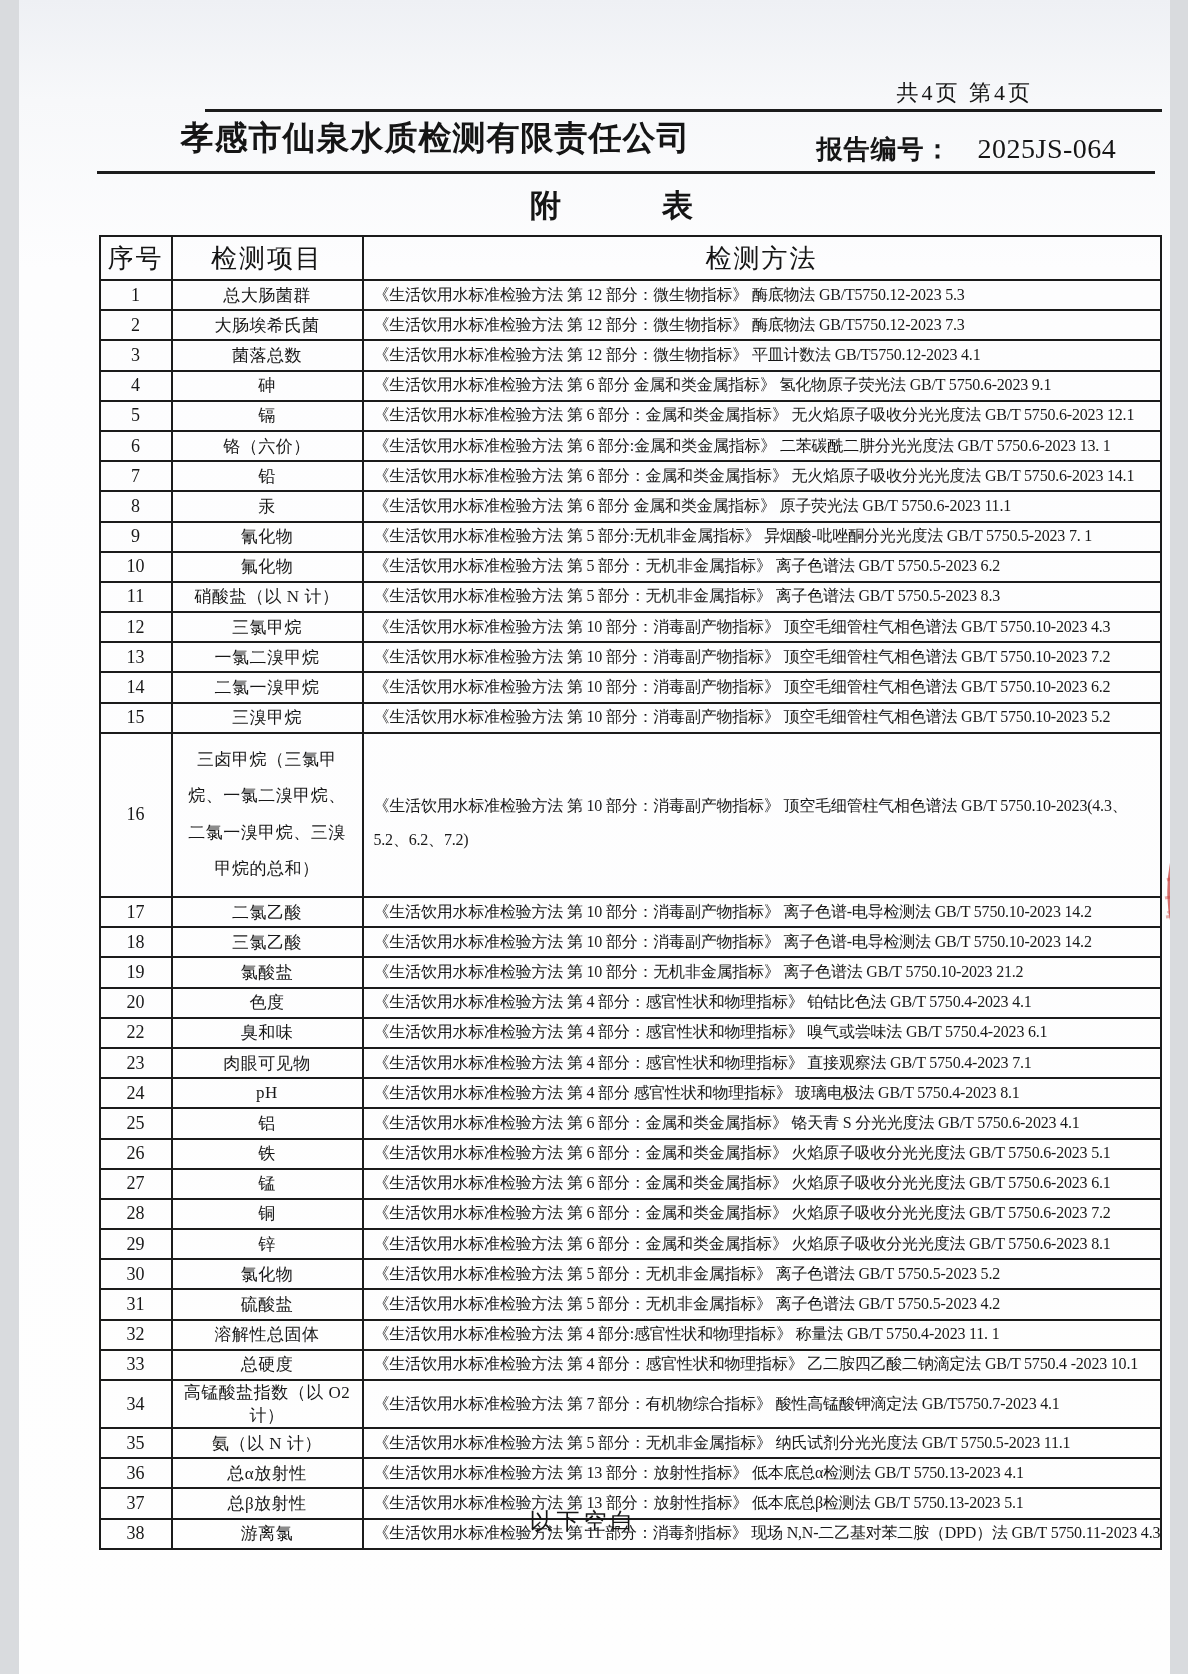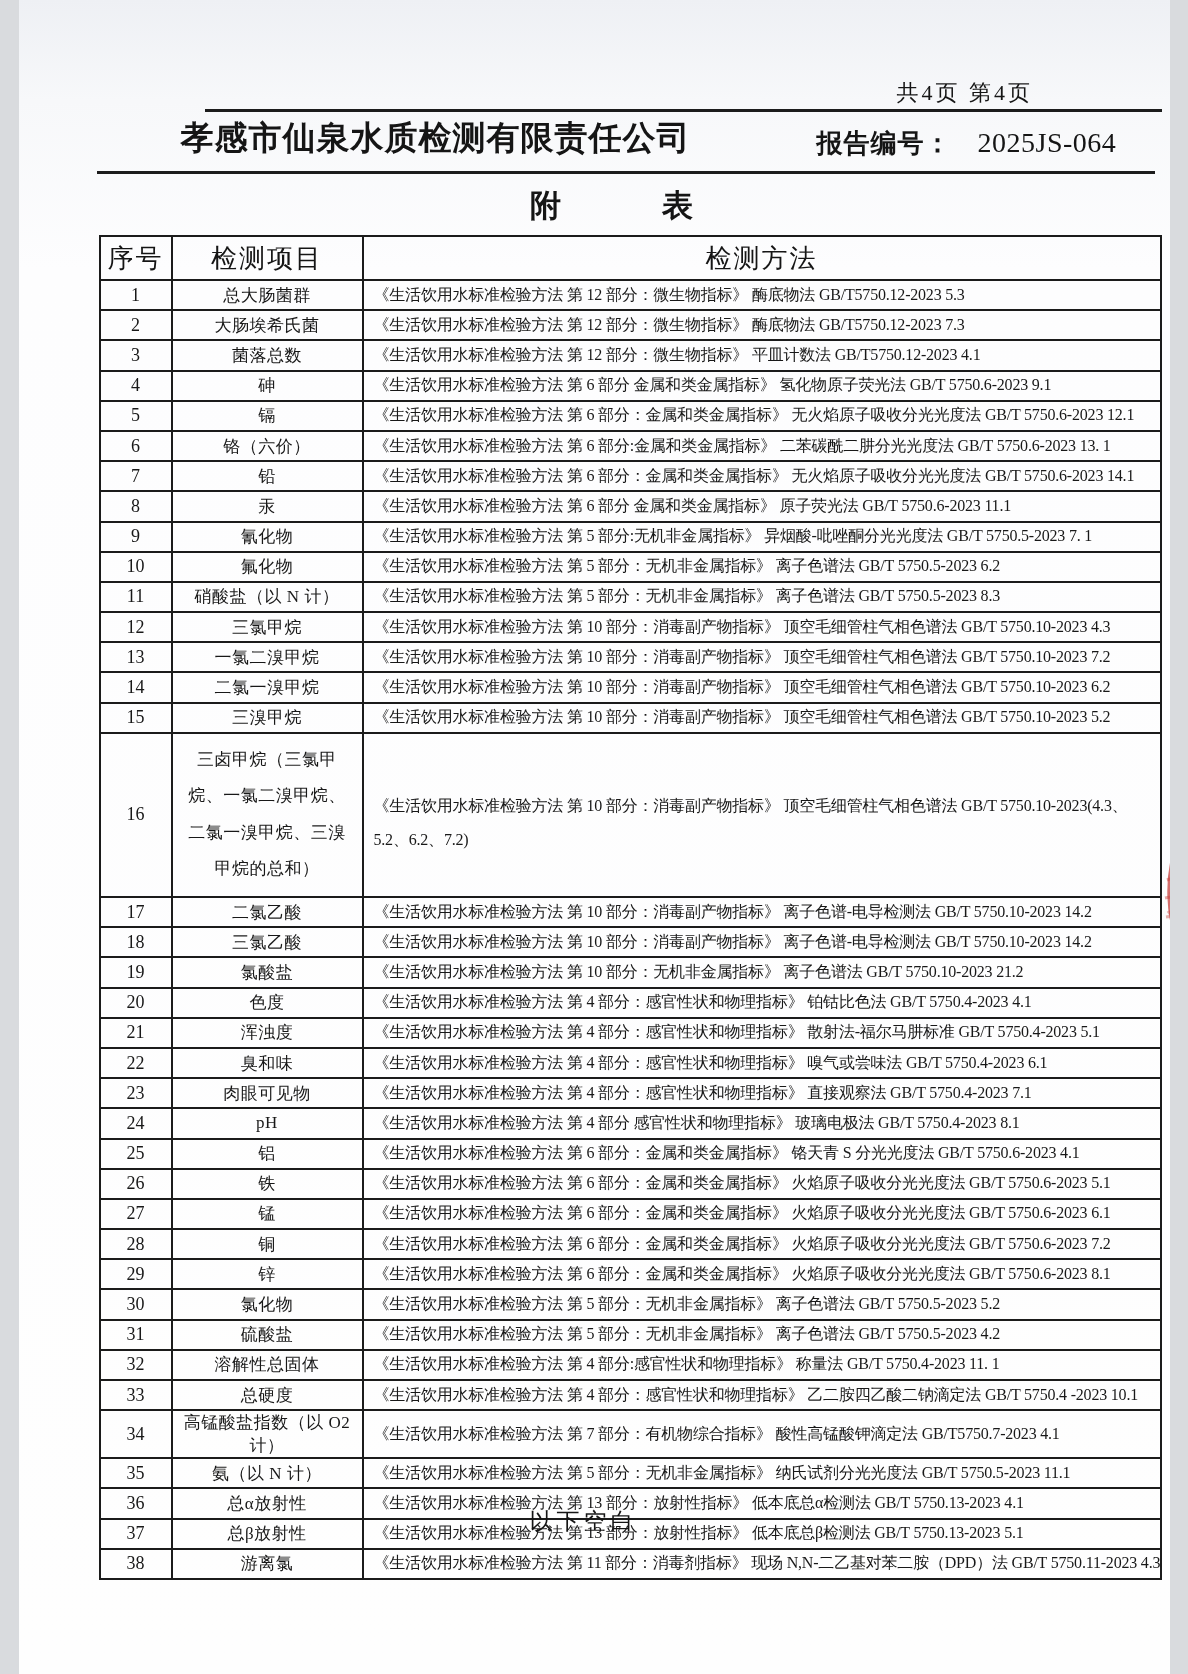--- a/index.html
+++ b/index.html
@@ -24,21 +24,21 @@
     background:#1c1c1c;
   }
   .company-name{
     position:absolute; top:116px; left:162px;
     font-size:33px; font-weight:700; letter-spacing:1px;
   }
   .report-line{
     position:absolute; top:126px; left:798px;
     display:flex; align-items:baseline; gap:26px;
   }
-  .report-label{ font-size:26px; font-weight:600; letter-spacing:1px;}
+  .report-label{ font-size:26px; font-weight:600; letter-spacing:1px;margin-top:6px;}
   .report-number{
     font-size:28px; font-weight:500;
     font-family:"Liberation Serif","DejaVu Serif",serif;
     letter-spacing:0.5px;
   }
   .rule-mid{
     position:absolute; top:171px; left:78px; width:1058px; height:3px;
     background:#1c1c1c;
   }
   .page-title{
@@ -226,25 +226,20 @@
       <td class="cell-item">氯酸盐</td>
       <td class="cell-method">《生活饮用水标准检验方法 第 10 部分：无机非金属指标》 离子色谱法 GB/T 5750.10-2023 21.2</td>
     </tr>
 
     <tr class="data-row">
       <td class="cell-no">20</td>
       <td class="cell-item">色度</td>
       <td class="cell-method">《生活饮用水标准检验方法 第 4 部分：感官性状和物理指标》 铂钴比色法 GB/T 5750.4-2023 4.1</td>
     </tr>
 
-    <tr class="data-row">
-      <td class="cell-no">21</td>
-      <td class="cell-item">浑浊度</td>
-      <td class="cell-method">《生活饮用水标准检验方法 第 4 部分：感官性状和物理指标》 散射法-福尔马肼标准 GB/T 5750.4-2023 5.1</td>
-    </tr>
 
     <tr class="data-row">
       <td class="cell-no">22</td>
       <td class="cell-item">臭和味</td>
       <td class="cell-method">《生活饮用水标准检验方法 第 4 部分：感官性状和物理指标》 嗅气或尝味法 GB/T 5750.4-2023 6.1</td>
     </tr>
 
     <tr class="data-row">
       <td class="cell-no">23</td>
       <td class="cell-item">肉眼可见物</td>

